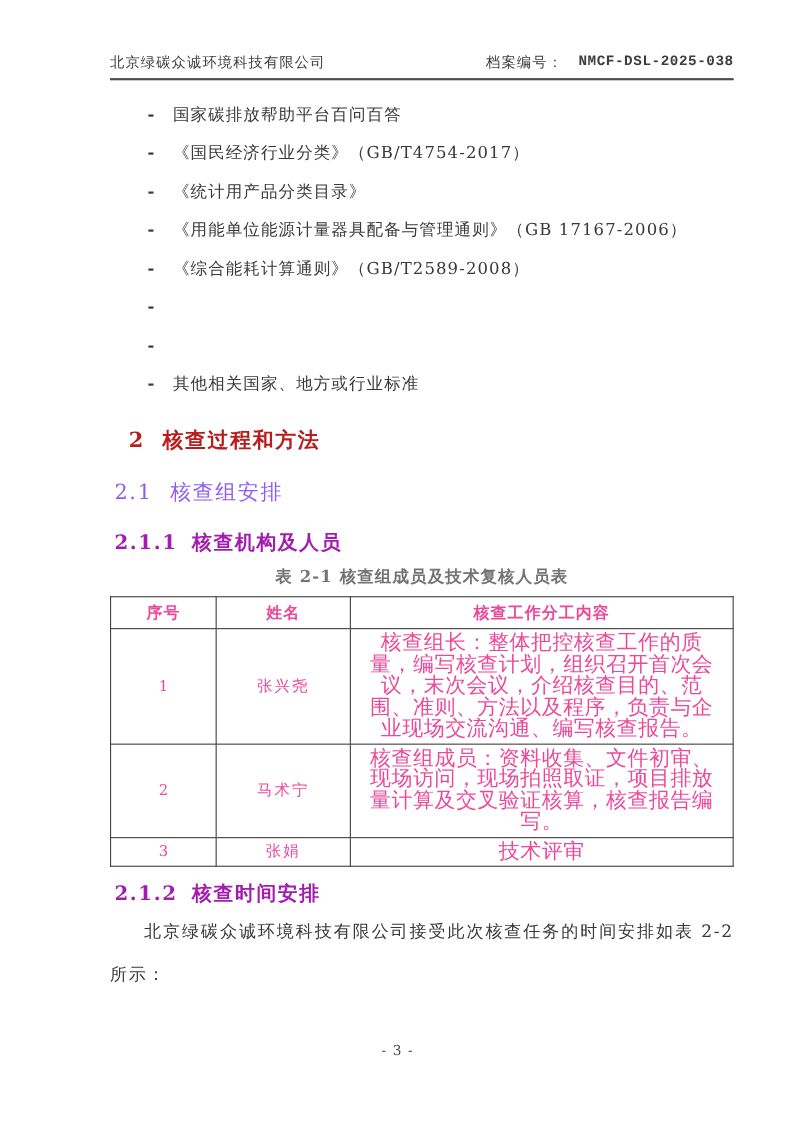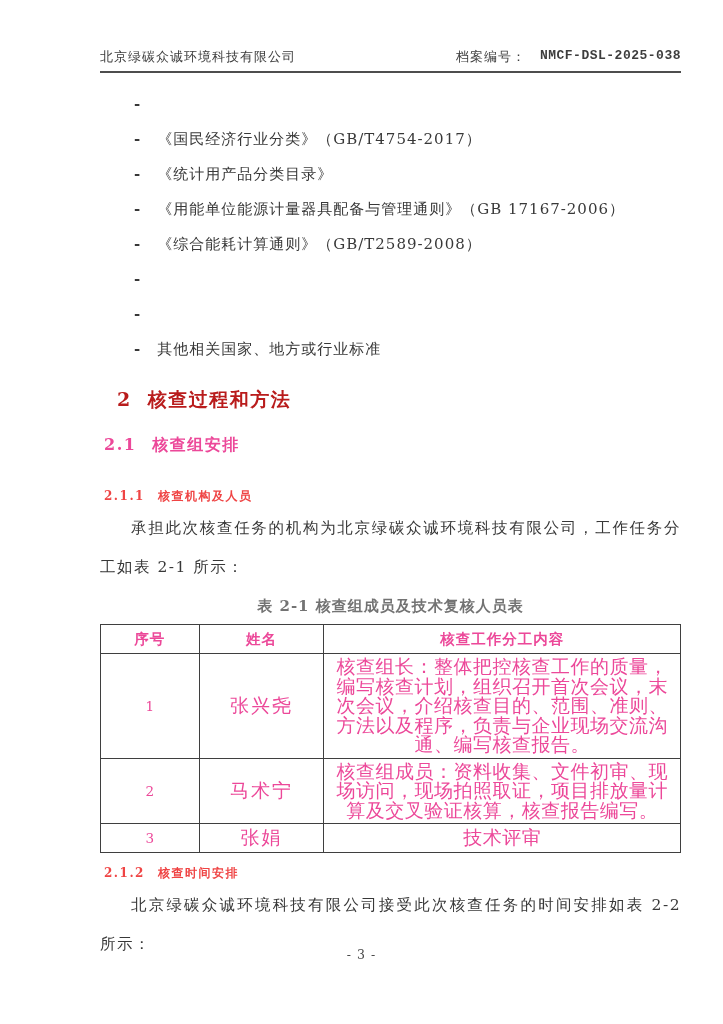--- a/index.html
+++ b/index.html
@@ -8,21 +8,21 @@
     background: #ffffff;
   }
   .page {
     position: relative;
     width: 723px;
     height: 1024px;
     box-sizing: border-box;
     background: #ffffff;
     font-family: "DejaVu Serif", "Liberation Serif", serif;
     color: #383838;
-    padding: 48px 42px 0 100px;
+    padding: 48px 56px 0 100px;
     overflow: hidden;
   }
   
   .doc-header {
     display: flex;
     justify-content: space-between;
     align-items: flex-end;
     border-bottom: 2px solid #4d4d4d;
     padding-bottom: 5px;
     font-size: 13px;
@@ -61,30 +61,30 @@
   
   .h1 {
     margin: 12px 0 0 17px;
     font-size: 19px;
     font-weight: bold;
     color: #b91c1c;
     letter-spacing: 1.5px;
   }
   .h2 {
     margin: 22px 0 0 4px;
-    font-size: 16px;
-    font-weight: bold;
-    color: #ec4899;
+    font-size: 19px;
+    font-weight: normal;
+    color: #8b5cf6;
     letter-spacing: 1.5px;
   }
   .h3 {
-    margin: 32px 0 0 4px;
-    font-size: 12px;
-    font-weight: bold;
-    color: #ef4444;
+    margin: 20px 0 0 4px;
+    font-size: 18px;
+    font-weight: bold;
+    color: #a21caf;
     letter-spacing: 1.5px;
   }
   .num-gap { display: inline-block; width: 16px; }
   .num-gap-sm { display: inline-block; width: 13px; }
   
   .para {
     margin: 4px 0 0 0;
     font-size: 15.5px;
     line-height: 39px;
     letter-spacing: 1.5px;
@@ -114,21 +114,21 @@
   table.info th {
     height: 26px;
     font-size: 14.5px;
     font-weight: bold;
     letter-spacing: 1px;
   }
   col.c-no   { width: 17%; }
   col.c-name { width: 21.5%; }
   col.c-duty { width: 61.5%; }
   td.no-cell   { font-size: 13.5px; }
-  td.name-cell { font-size: 19px; letter-spacing: 2px; }
+  td.name-cell { font-size: 14px; letter-spacing: 2px; }
   td.duty-cell {
     font-size: 19px;
     line-height: 19.5px;
     padding: 3px 9px;
     letter-spacing: 0.5px;
     text-align: justify;
     text-align-last: center;
   }
   
   .footer {
@@ -151,20 +151,21 @@
     <span>北京绿碳众诚环境科技有限公司</span>
     <span class="right">
       <span>档案编号：</span>
       <span class="archive-code">NMCF-DSL-2025-038</span>
     </span>
   </div>
 
   <ul class="ref-list">
     <li class="ref-item">
       <span class="dash">-</span>
+      <span>国家碳排放帮助平台百问百答</span>
     </li>
     <li class="ref-item">
       <span class="dash">-</span>
       <span>《国民经济行业分类》（GB/T4754-2017）</span>
     </li>
     <li class="ref-item">
       <span class="dash">-</span>
       <span>《统计用产品分类目录》</span>
     </li>
     <li class="ref-item">
@@ -192,21 +193,20 @@
   </div>
 
   <div class="h2">
     <span>2.1</span><span class="num-gap"></span><span>核查组安排</span>
   </div>
 
   <div class="h3">
     <span>2.1.1</span><span class="num-gap-sm"></span><span>核查机构及人员</span>
   </div>
 
-  <p class="para">承担此次核查任务的机构为北京绿碳众诚环境科技有限公司，工作任务分工如表 2-1 所示：</p>
 
   <div class="tbl-caption">表 2-1 核查组成员及技术复核人员表</div>
 
   <table class="info">
     <colgroup>
       <col class="c-no">
         <col class="c-name">
         <col class="c-duty">
     </colgroup>
     <thead>

